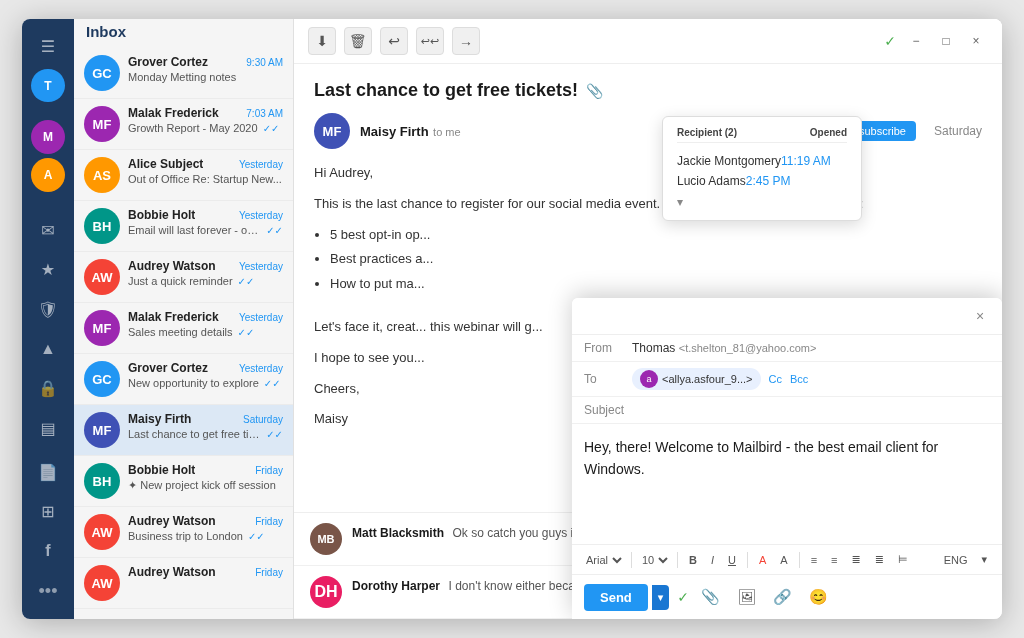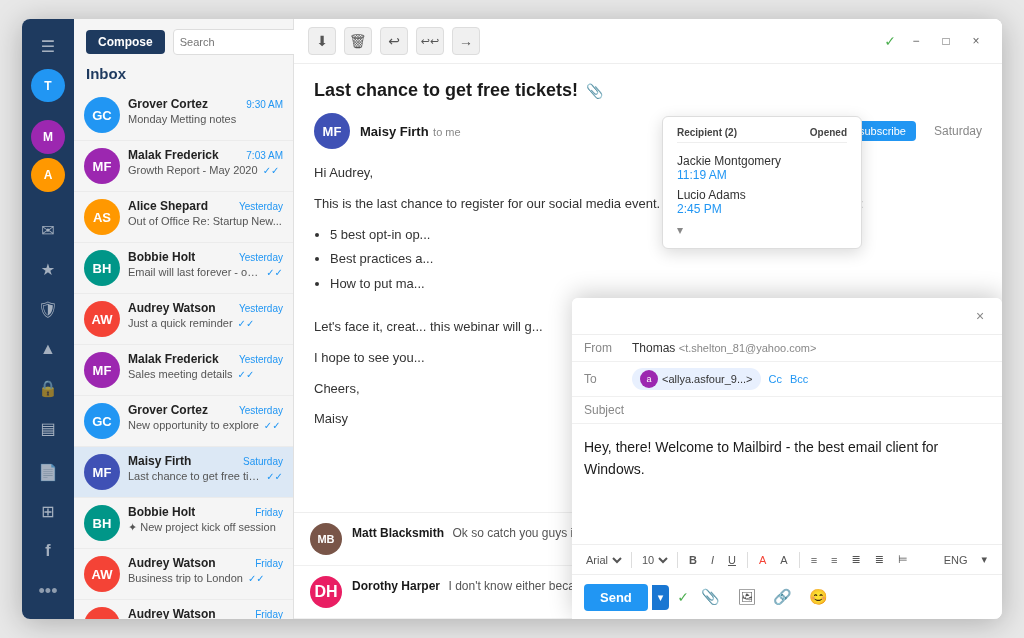--- a/index.html
+++ b/index.html
@@ -239,21 +239,20 @@
       color: #444;
       margin-bottom: 8px;
       padding-bottom: 4px;
       border-bottom: 1px solid #eee;
     }
     .recipient-row {
       display: flex;
       font-size: 12px;
       padding: 3px 0;
       color: #333;
-      flex-direction: column;
     }
     .recipient-time { color: #2196F3; font-weight: 500; }
 
     
     .thread-area {
       border-top: 1px solid #eee;
       padding: 0;
     }
     .thread-item {
       display: flex;
@@ -463,25 +462,20 @@
     <div class="sidebar-icon">🔒</div>
     <div class="sidebar-icon">▤</div>
     <div class="sidebar-spacer"></div>
     <div class="sidebar-icon">📄</div>
     <div class="sidebar-icon">⊞</div>
     <div class="sidebar-icon" style="font-weight:bold;">f</div>
     <div class="sidebar-icon sidebar-dots">•••</div>
   </div>
 
   <div class="mail-list-panel">
-    <div class="mail-list-header">
-      <button class="compose-btn">Compose</button>
-      <input class="search-box" type="text" placeholder="Search" style="">
-      <span class="filter-icon">⊟</span>
-    </div>
     <div class="inbox-title">Inbox</div>
     <div class="mail-items">
 
     <div class="mail-item">
     <div class="avatar av-blue">GC</div>
     <div class="mail-item-content">
       <div class="mail-item-top">
         <span class="mail-sender">Grover Cortez</span>
         <span class="mail-time">9:30 AM</span>
       </div>
@@ -501,21 +495,21 @@
       <div style="display:flex;align-items:center;gap:3px;">
         <span class="mail-subject">Growth Report - May 2020</span>
         <span class="mail-check">✓✓</span>
       </div>
     </div>
   </div>
         <div class="mail-item">
     <div class="avatar av-orange">AS</div>
     <div class="mail-item-content">
       <div class="mail-item-top">
-        <span class="mail-sender">Alice Shepard</span>
+        <span class="mail-sender">Alice Subject</span>
         <span class="mail-time">Yesterday</span>
       </div>
       <div style="display:flex;align-items:flex-start;gap:3px;">
         <span class="mail-subject">Out of Office Re: Startup New...</span>
 
       </div>
     </div>
   </div>
         <div class="mail-item">
     <div class="avatar av-teal">BH</div>

